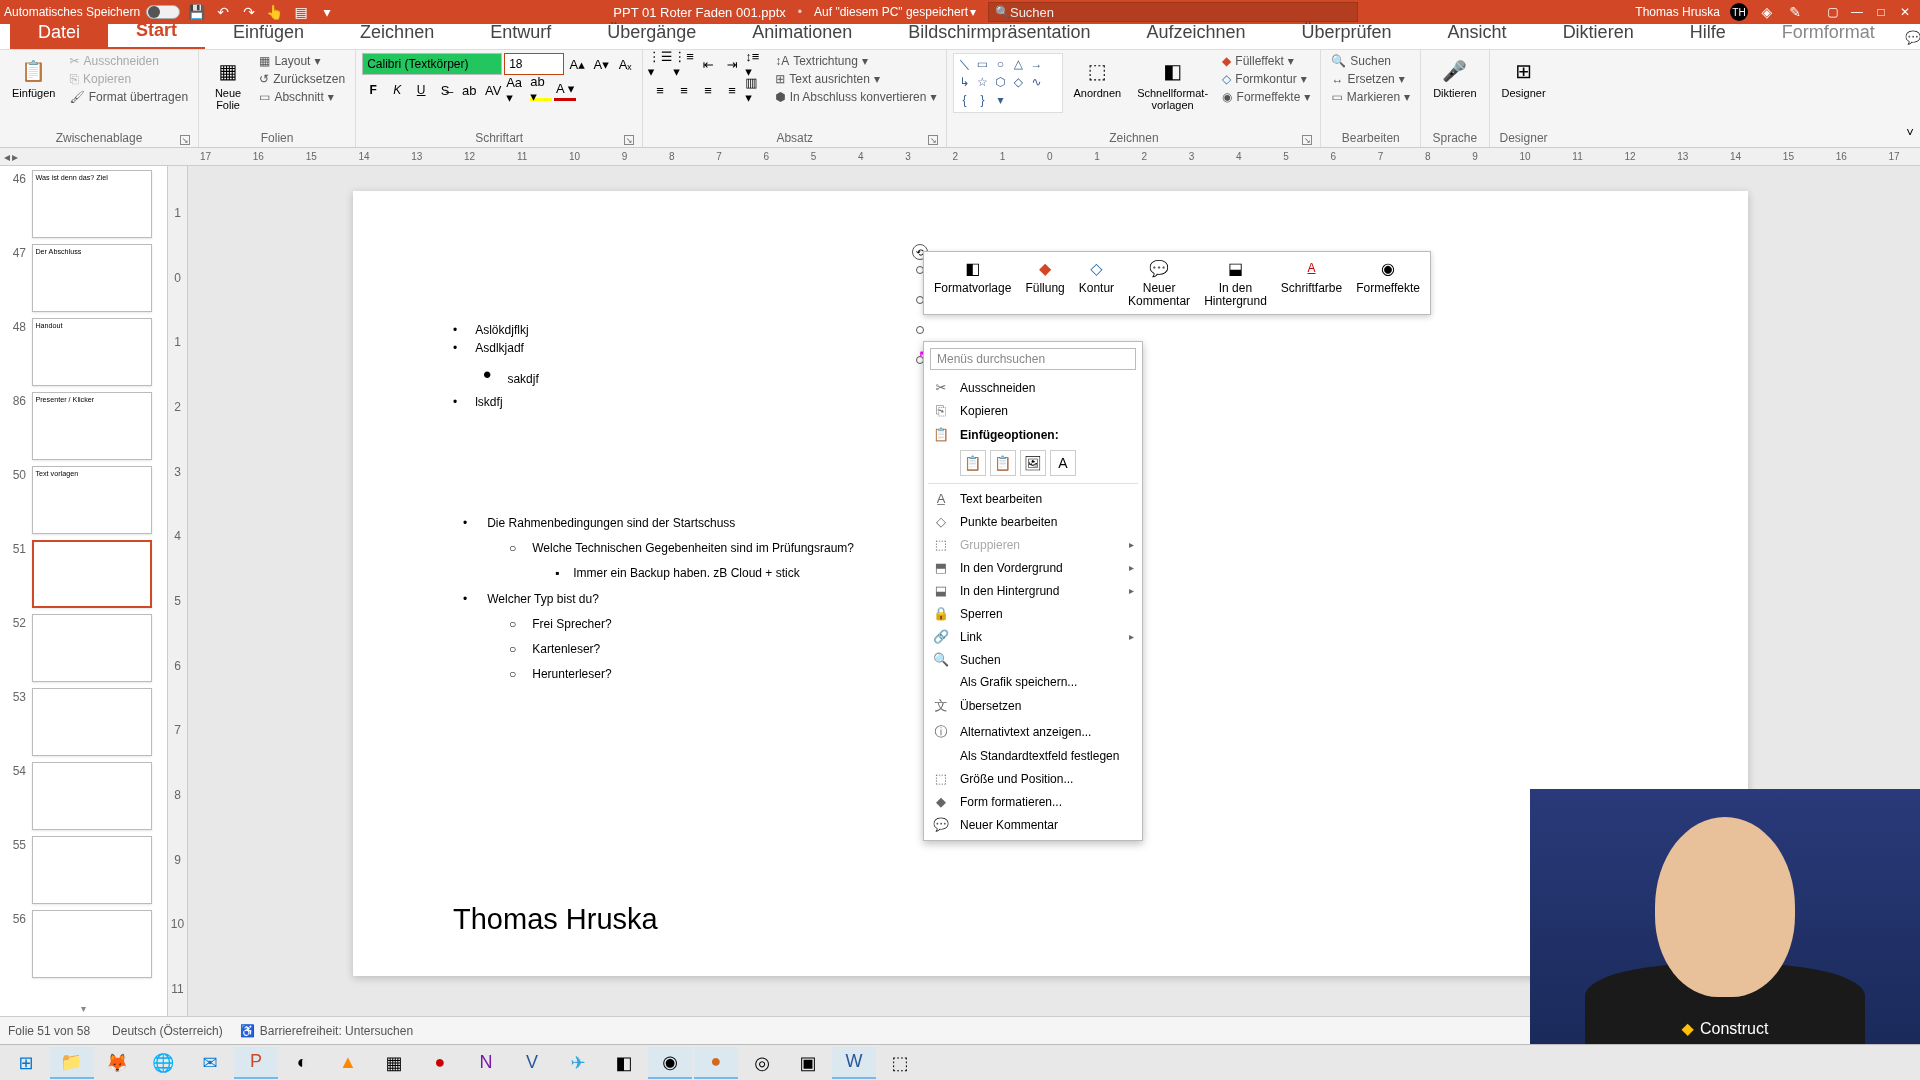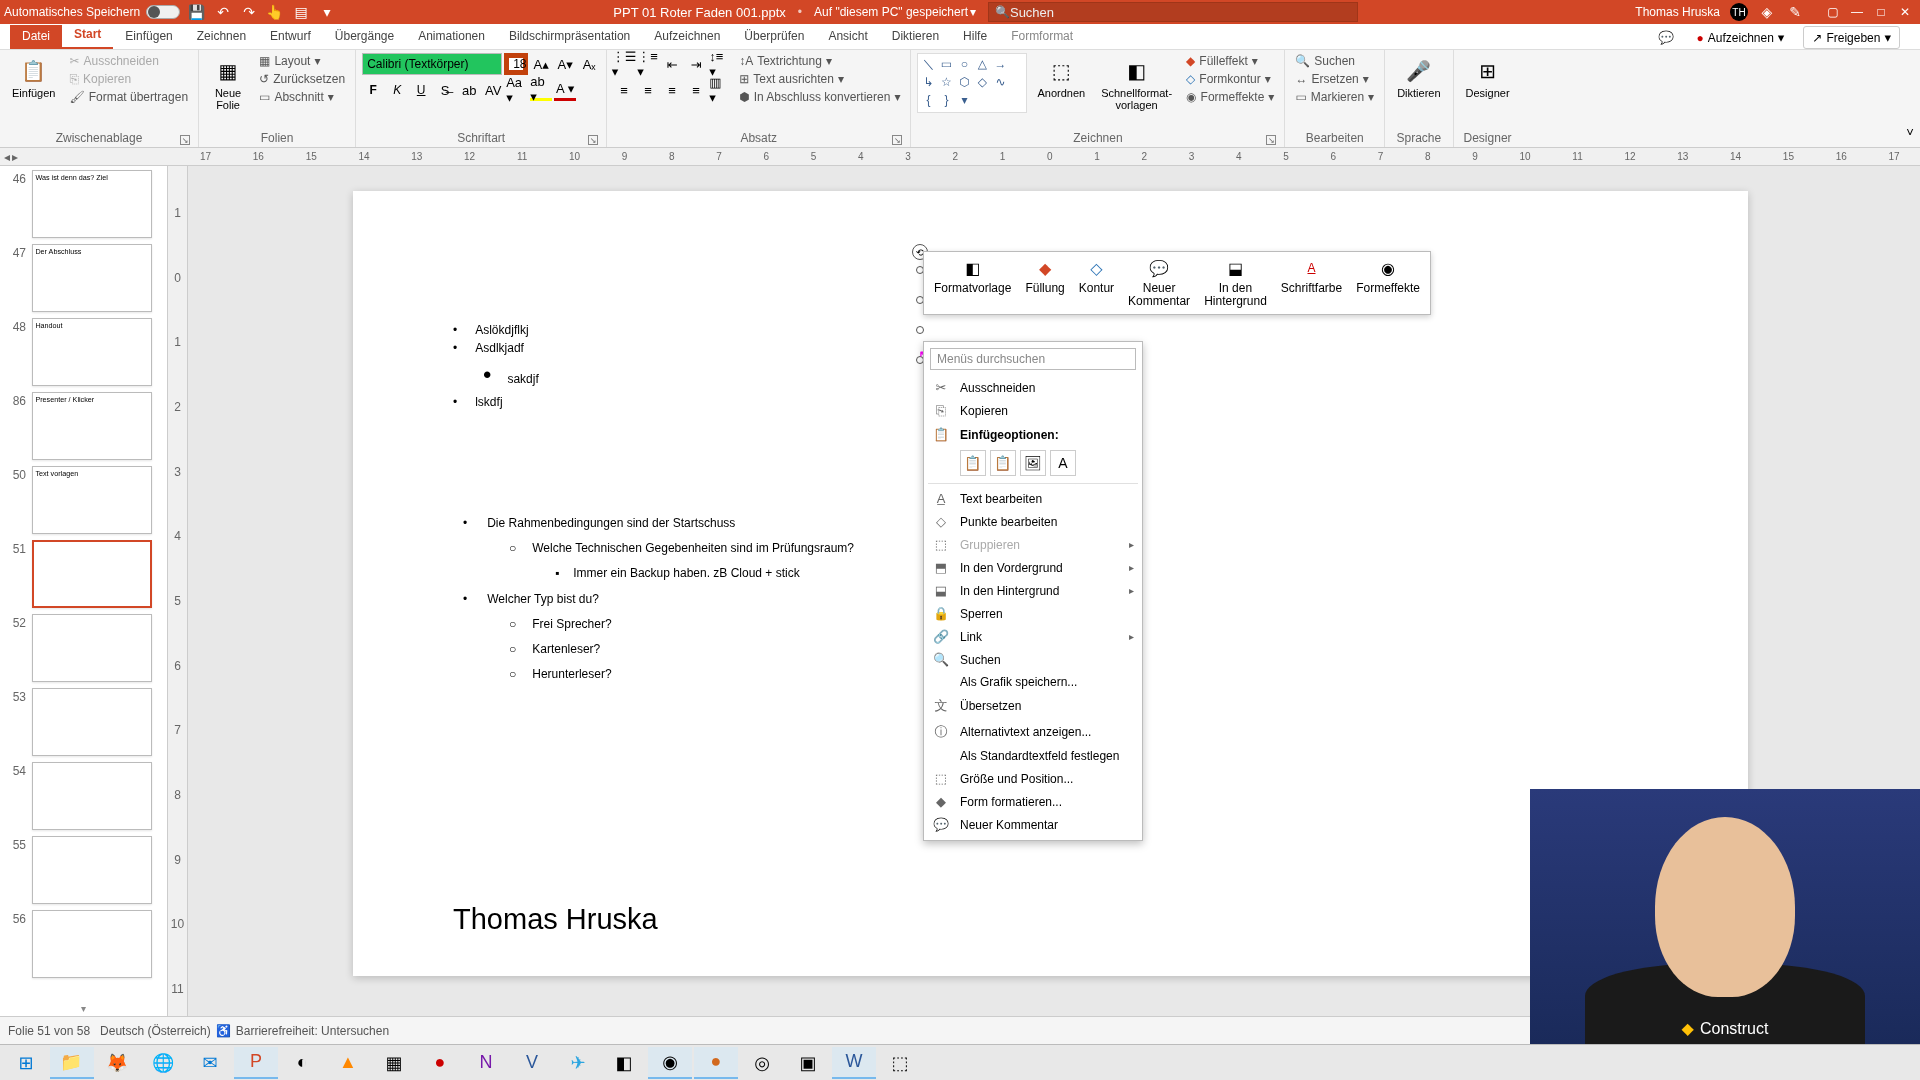--- a/index.html
+++ b/index.html
@@ -15,42 +15,42 @@
 .save-loc{font-size:12px;display:flex;align-items:center;gap:2px}
 .searchbox{width:370px;height:20px;background:#b23d1f;border:1px solid #a03518;display:flex;align-items:center;padding:0 6px;color:#fff}
 .searchbox input{background:transparent;border:0;color:#eee;font-size:13px;flex:1}
 .searchbox input::placeholder{color:#eee}
 .tb-right{display:flex;align-items:center;gap:10px}
 .user-badge{width:18px;height:18px;border-radius:50%;background:#000000;display:flex;align-items:center;justify-content:center;font-size:10px}
 .winbtns{display:flex;gap:2px;margin-left:8px}
 .winbtn{width:22px;height:20px;display:flex;align-items:center;justify-content:center}
 
 .ribbon-tabs{height:26px;background:#fff;display:flex;align-items:end;padding:0 10px;border-bottom:1px solid #ddd}
-.rtab{padding:4px 12px 6px;font-size:12px;color:#444;cursor:pointer}
+.rtab{padding:4px 28px 6px;font-size:18px;color:#444;cursor:pointer}
 .rtab.file{background:#d24726;color:#fff}
 .rtab.active{border-bottom:2px solid #d24726;color:#d24726;font-weight:600}
 .rtab.contextual{color:#888}
 .rtab-spacer{flex:1}
 .rtab-right{display:flex;align-items:center;gap:10px;padding-right:10px}
 .rtab-btn{display:flex;align-items:center;gap:4px;font-size:13px;padding:3px 8px;border:1px solid transparent;border-radius:3px;cursor:pointer}
 .rtab-btn.share{border:1px solid #ccc}
 
 .ribbon-content{height:98px;background:#f5f5f5;display:flex;border-bottom:1px solid #ccc}
 .rgroup{border-right:1px solid #ddd;display:flex;flex-direction:column;justify-content:space-between;padding:3px 6px 0;position:relative}
 .rgroup-body{display:flex;align-items:flex-start;gap:4px;flex:1}
 .rgroup-label{font-size:11px;color:#666;text-align:center;padding:2px 0;position:relative}
 .rgroup-label .dlg{position:absolute;right:2px;bottom:2px;width:10px;height:10px;border:1px solid #888;font-size:8px;display:flex;align-items:center;justify-content:center}
 .big-btn{display:flex;flex-direction:column;align-items:center;justify-content:center;gap:2px;padding:4px 6px;min-width:46px;cursor:pointer}
 .big-btn .bicon{width:28px;height:28px;display:flex;align-items:center;justify-content:center;font-size:20px}
 .big-btn .blabel{font-size:11px;text-align:center;line-height:1.1}
 .vstack{display:flex;flex-direction:column;gap:2px}
 .small-btn{display:flex;align-items:center;gap:4px;padding:1px 4px;font-size:12px;color:#555;cursor:pointer}
 .small-btn.disabled{color:#aaa}
 .font-combo{width:140px;height:22px;border:1px solid #bbb;background:#22c55e;display:flex;align-items:center;padding:0 4px;font-size:12px}
-.size-combo{width:24px;height:22px;border:5px solid #c2410c;background:#fff;display:flex;align-items:center;padding:0 4px;font-size:12px}
+.size-combo{width:60px;height:22px;border:1px solid #c2410c;background:#fff;display:flex;align-items:center;padding:0 4px;font-size:12px}
 .btn-row{display:flex;gap:2px;align-items:center}
 .mini-btn{width:22px;height:22px;display:flex;align-items:center;justify-content:center;font-size:13px;cursor:pointer}
 .highlight-btn{border-bottom:3px solid #ffff00}
 .fontcolor-btn{border-bottom:3px solid #c00}
 .shapes-gallery{width:110px;height:60px;border:1px solid #ddd;background:#fff;display:flex;flex-wrap:wrap;align-content:flex-start;padding:2px;gap:2px}
 .shape-mini{width:16px;height:16px;display:flex;align-items:center;justify-content:center;font-size:12px;color:#3a5f8f}
 
 .ruler-h{height:18px;background:#f0f0f0;border-bottom:1px solid #ccc;display:flex;align-items:center;position:relative;font-size:10px;color:#666}
 .ruler-h .marks{position:absolute;left:200px;right:20px;top:0;bottom:0;display:flex;justify-content:space-between;align-items:center}
 .ruler-h .mark{font-size:10px}
@@ -107,21 +107,21 @@
 .ctx-paste-btn{width:26px;height:26px;border:1px solid #ccc;display:flex;align-items:center;justify-content:center;font-size:14px;cursor:pointer}
 .ctx-sep{height:1px;background:#e0e0e0;margin:3px 4px}
 
 .webcam{position:absolute;right:0;bottom:28px;width:390px;height:255px;background:linear-gradient(180deg,#2a3a7a 0%,#1a2a5a 100%);z-index:20;display:flex;align-items:center;justify-content:center}
 .webcam .face{width:140px;height:180px;background:#e8c09a;border-radius:50% 50% 45% 45%;position:relative;margin-top:-20px}
 .webcam .body{position:absolute;bottom:0;width:280px;height:80px;background:#1a1a1a;border-radius:40% 40% 0 0}
 .webcam .construct{position:absolute;bottom:6px;left:50%;transform:translateX(-50%);color:#fff;font-size:16px;font-weight:500;display:flex;align-items:center;gap:6px}
 .webcam .construct::before{content:"◆";color:#ffc107}
 
 .statusbar{position:absolute;bottom:0;left:0;right:0;height:28px;background:#f5f5f5;border-top:1px solid #ccc;display:flex;align-items:center;padding:0 8px;font-size:12px;color:#555;justify-content:space-between}
-.sb-left{display:flex;gap:6px;align-items:flex-end}
+.sb-left{display:flex;gap:18px;align-items:flex-end}
 .sb-right{display:flex;gap:14px;align-items:center}
 .sb-item{display:flex;align-items:center;gap:4px;cursor:pointer}
 
 
 .statusbar{bottom:36px}
 .workarea{bottom:64px}
 .webcam{bottom:36px}
 .wtaskbar{position:absolute;bottom:0;left:0;right:0;height:36px;background:#e8e8e8;border-top:1px solid #bbb;display:flex;align-items:center;padding:0 4px;gap:2px;z-index:30}
 .wt-btn{width:44px;height:32px;display:flex;align-items:center;justify-content:center;font-size:18px;cursor:pointer}
 .wt-btn.active{border-bottom:2px solid #76b9ed;background:#dce8f0}

